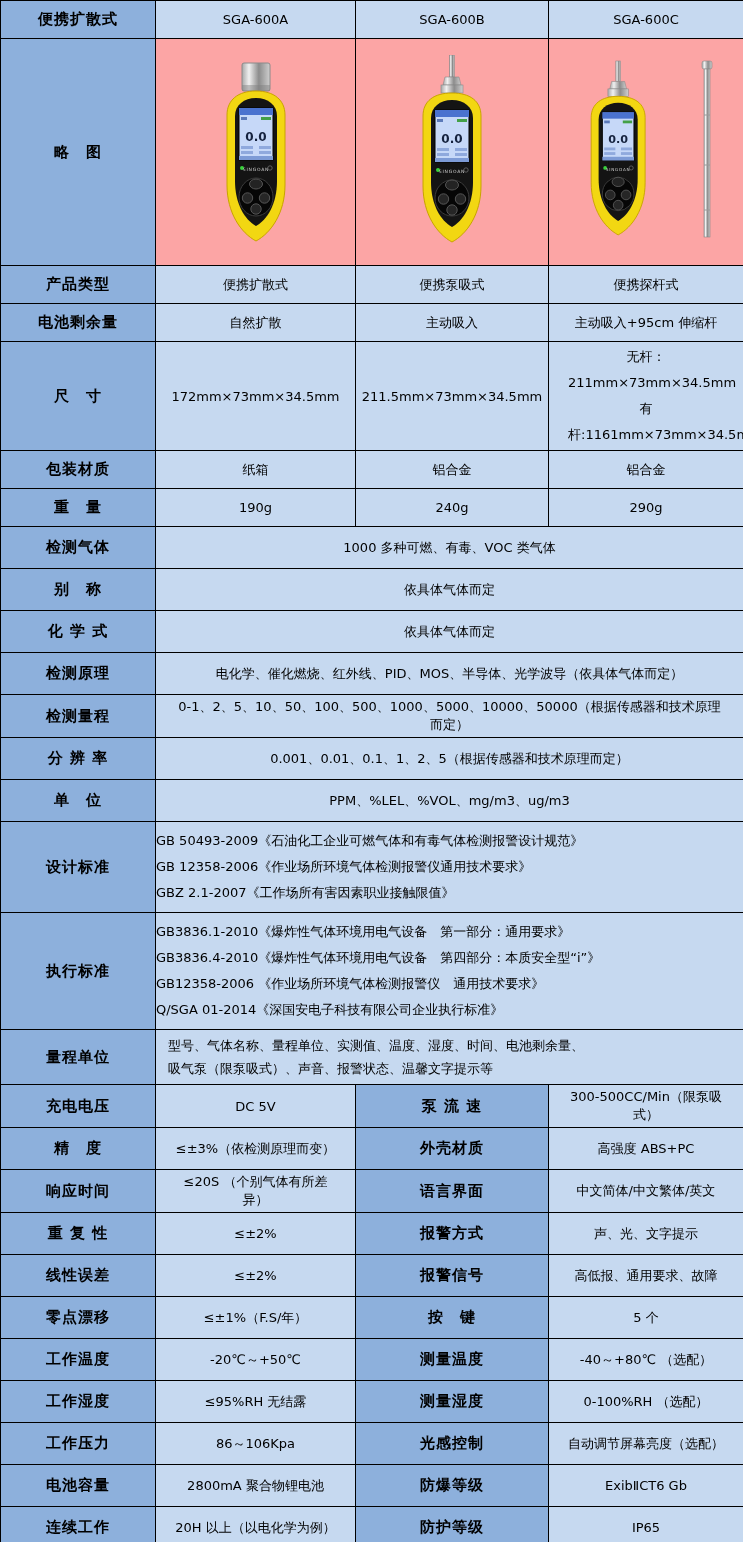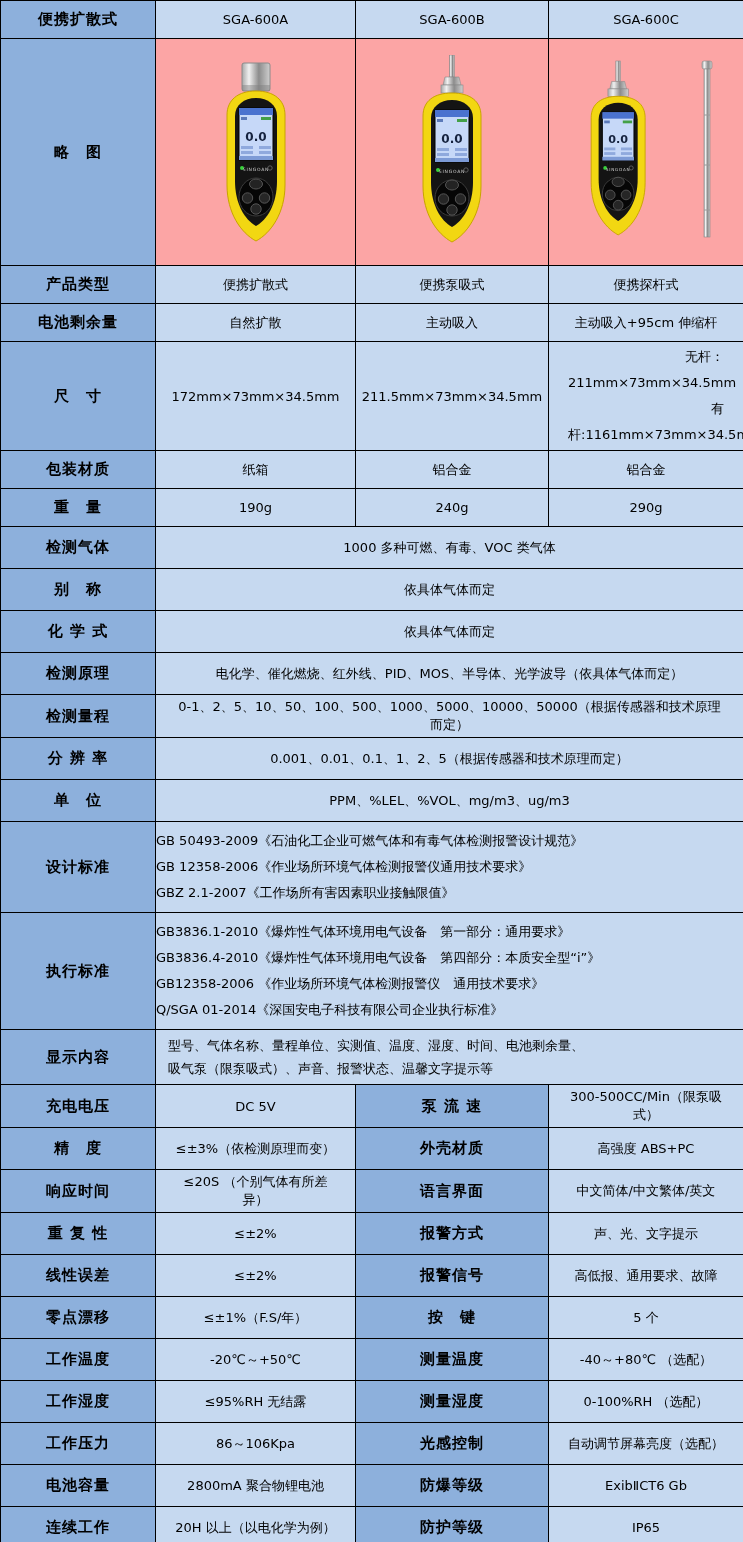--- a/index.html
+++ b/index.html
@@ -8,21 +8,21 @@
   table.spec td{border:1px solid #000;overflow:hidden;vertical-align:middle;}
   .lbl{background:#8DB0DC;font-weight:bold;text-align:center;font-size:15px;letter-spacing:1px;}
   .val{background:#C6D9F0;font-size:13px;}
   .c{text-align:center;}
   .l{text-align:center;padding:3px 16px;}
   .imgcell{background:#fca5a5;text-align:center;vertical-align:middle;height:196px;padding:15px;text-decoration:underline;}
   .rh td{height:35px;}
   .sizerow td{height:56px;}
   .mline{line-height:26px;padding:6px 0;}
   .dline{line-height:23px;padding:4px 12px;}
-  .sizelines{line-height:26px;padding:2px 19px;text-align:right;}
+  .sizelines{line-height:26px;padding:2px 19px;text-align:center;}
   svg text{user-select:none;}
 </style>
 </head>
 <body>
 
 <table class="spec">
 <colgroup>
       <col style="width:155px">
       <col style="width:200px">
       <col style="width:193px">
@@ -226,21 +226,21 @@
 <tr>
   <td class="lbl">执行标准</td>
   <td class="val mline" colspan="3">
     <div>GB3836.1-2010《爆炸性气体环境用电气设备　第一部分：通用要求》</div>
     <div>GB3836.4-2010《爆炸性气体环境用电气设备　第四部分：本质安全型“i”》</div>
     <div>GB12358-2006 《作业场所环境气体检测报警仪　通用技术要求》</div>
     <div>Q/SGA 01-2014《深国安电子科技有限公司企业执行标准》</div>
   </td>
 </tr>
 <tr>
-  <td class="lbl">显示内容</td>
+  <td class="lbl">量程单位</td>
   <td class="val dline" colspan="3">
     <div>型号、气体名称、量程单位、实测值、温度、湿度、时间、电池剩余量、</div>
     <div>吸气泵（限泵吸式）、声音、报警状态、温馨文字提示等</div>
   </td>
 </tr>
 
 <tr class="rh">
   <td class="lbl">充电电压</td>
   <td class="val l">DC 5V</td>
   <td class="lbl">泵 流 速</td>

